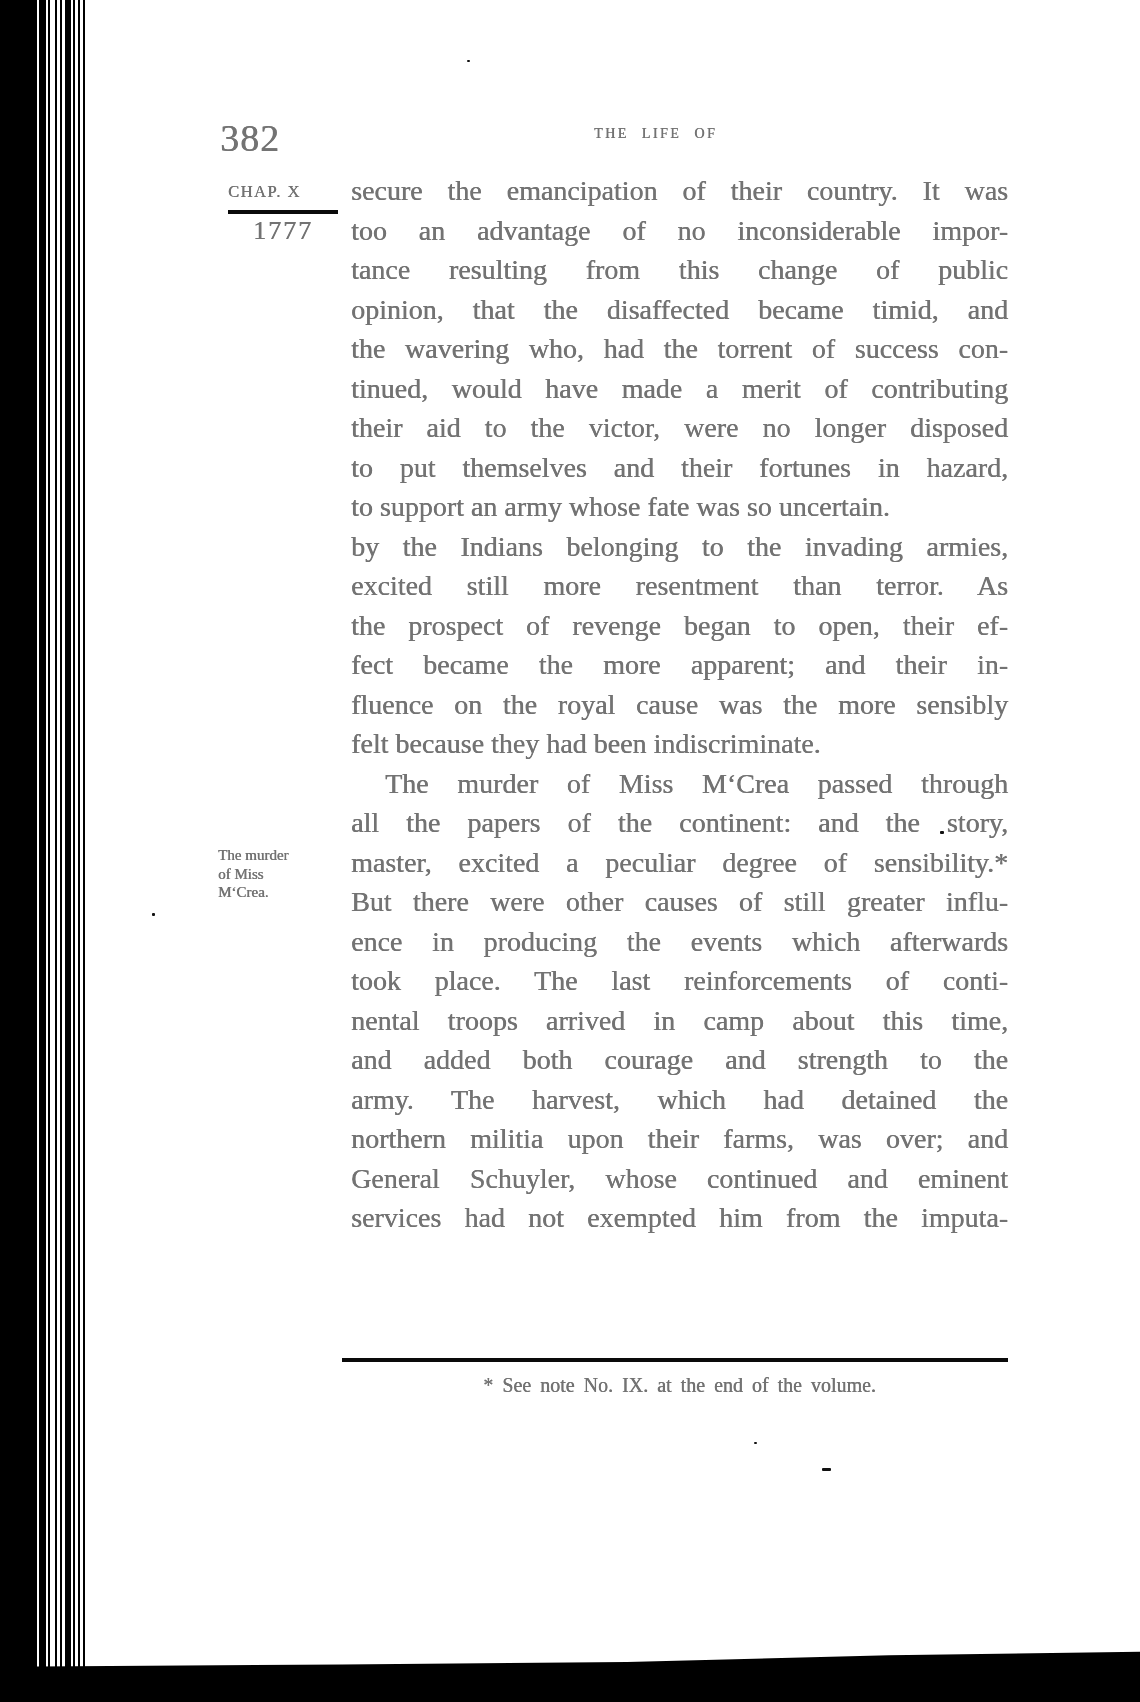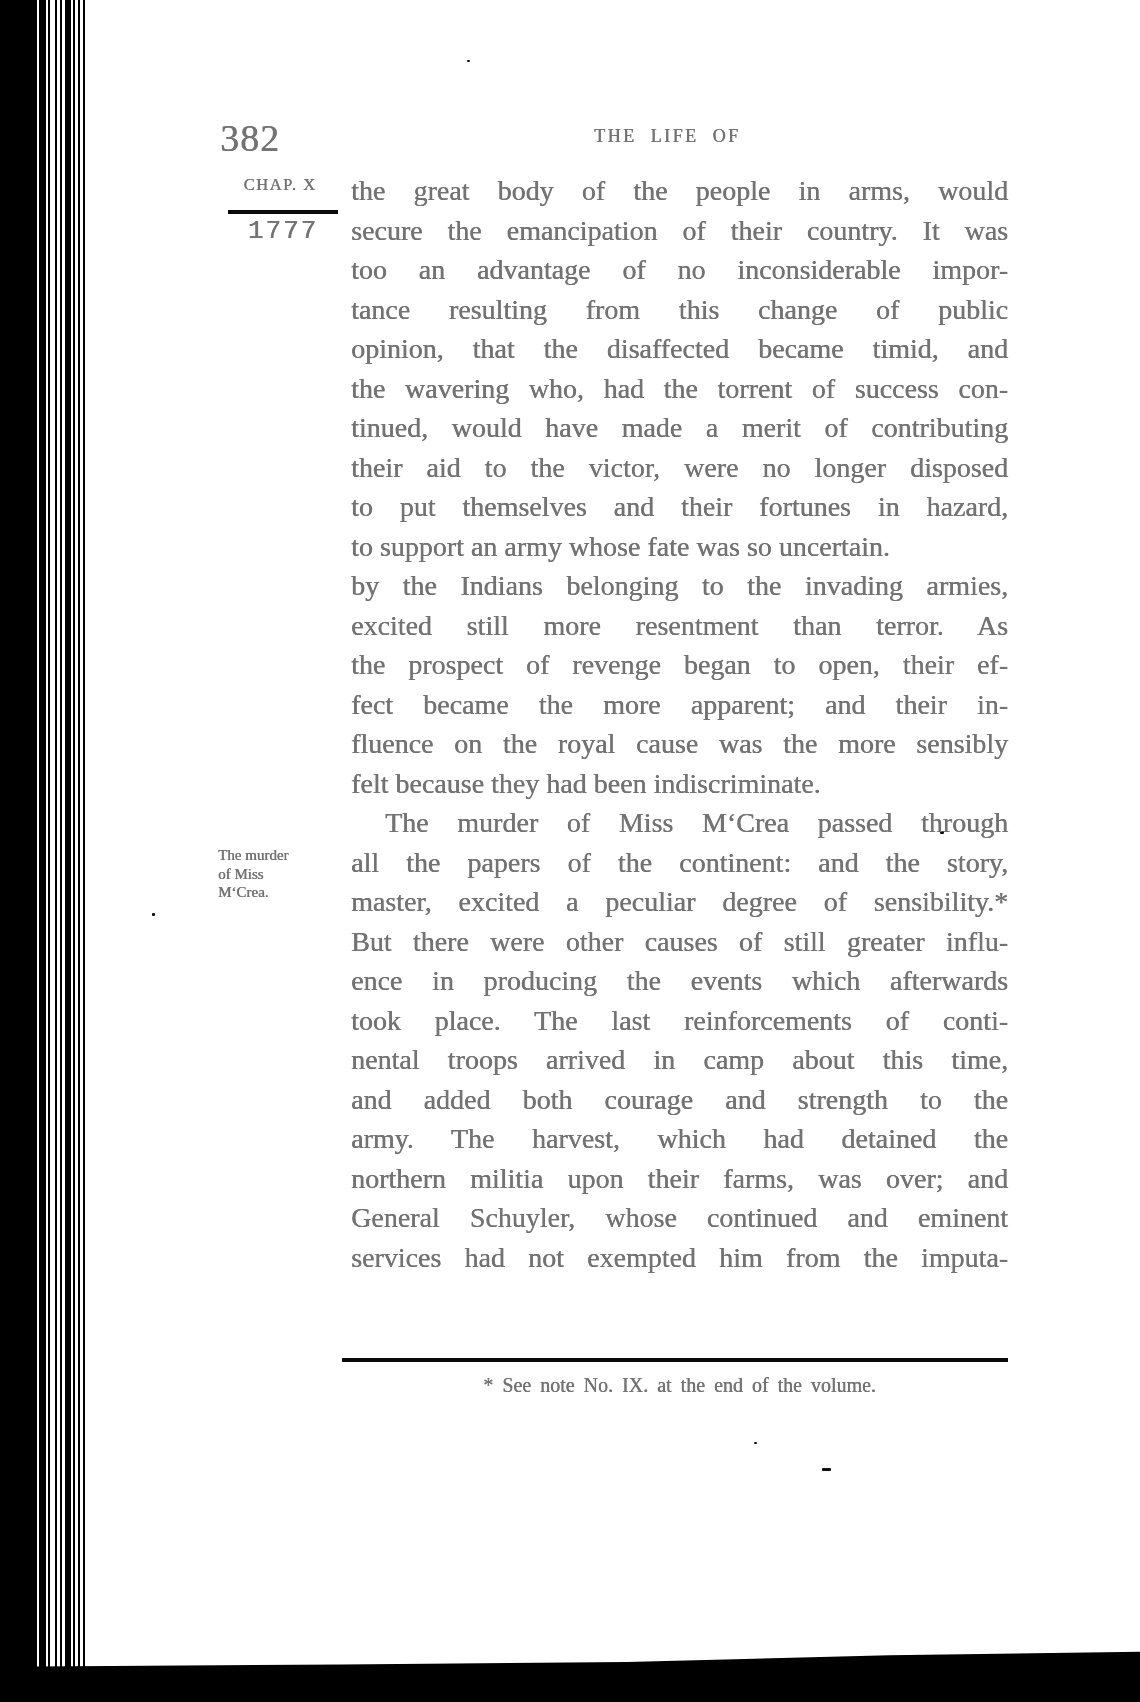--- a/index.html
+++ b/index.html
@@ -43,32 +43,32 @@
   .speck{position:absolute;background:#111;border-radius:1px;}
 
   .ink{text-shadow:0.4px 0.2px 0 currentColor;}
 
   .page-number{
     position:absolute;left:220px;top:116px;
     font-size:38px;letter-spacing:1px;
   }
   .running-header{
     position:absolute;left:594px;top:126px;
-    font-size:18px;letter-spacing:2.5px;word-spacing:7px;
+    font-size:14px;letter-spacing:2.5px;word-spacing:7px;
   }
   .chapter{
-    position:absolute;left:228px;top:175px;width:104px;
-    font-size:16.5px;letter-spacing:1.5px;text-align:center;
+    position:absolute;left:228px;top:182px;width:104px;
+    font-size:16.5px;letter-spacing:1.5px;text-align:left;
   }
   .chapter-rule{
     position:absolute;left:228px;top:210px;width:110px;height:4px;background:#0a0a0a;
   }
   .year{
     position:absolute;left:228px;top:216px;width:110px;
-    font-size:26px;text-align:center;letter-spacing:2px;font-family:Liberation Mono, monospace;
+    font-size:26px;text-align:center;letter-spacing:2px;
   }
   .side-note{
     position:absolute;left:218px;top:846px;width:108px;
     font-size:15px;line-height:18.5px;white-space:nowrap;
   }
   .body-col{
     position:absolute;left:351px;top:171px;width:657px;
     font-size:28px;line-height:39.5px;
   }
   .bline{
@@ -107,21 +107,20 @@
   <div class="chapter-rule"></div>
   <div class="year ink">1777</div>
 
   <div class="side-note ink">
       <div>The murder</div>
       <div>of Miss</div>
       <div>M‘Crea.</div>
     </div>
 
   <div class="body-col ink">
-      <div class="bline">the great body of the people in arms, would</div>
       <div class="bline">secure the emancipation of their country.  It was</div>
       <div class="bline">too an advantage of no inconsiderable impor-</div>
       <div class="bline">tance resulting from this change of public</div>
       <div class="bline">opinion, that the disaffected became timid, and</div>
       <div class="bline">the wavering who, had the torrent of success con-</div>
       <div class="bline">tinued, would have made a merit of contributing</div>
       <div class="bline">their aid to the victor, were no longer disposed</div>
       <div class="bline">to put themselves and their fortunes in hazard,</div>
       <div class="bline lastline">to support an army whose fate was so uncertain.</div>
       <div class="bline">by the Indians belonging to the invading armies,</div>

